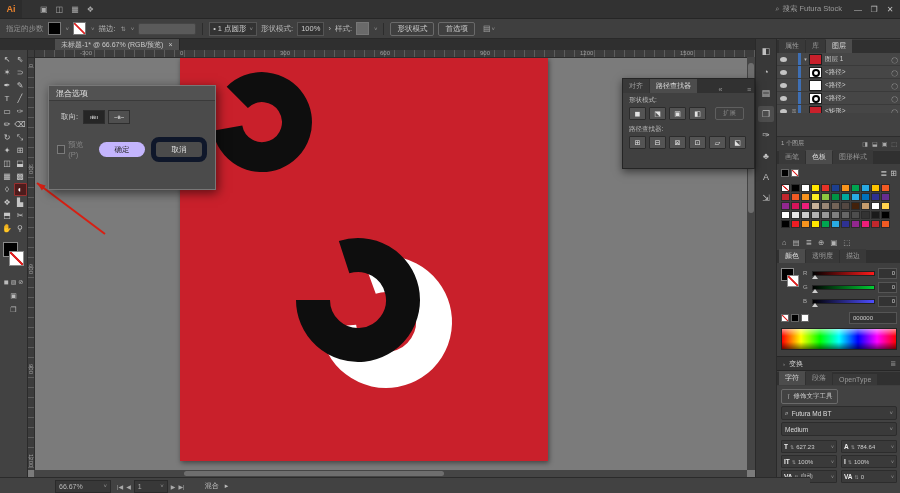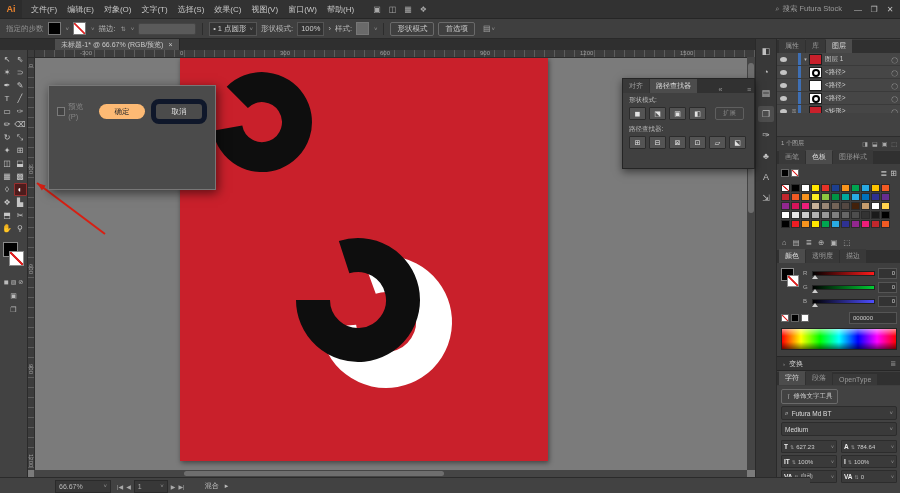--- a/index.html
+++ b/index.html
@@ -86,21 +86,21 @@
            align-items:center;justify-content:space-between;padding:0 3px;color:#ddd}
   .dinput{width:44px;height:13px;background:#3a3a3a;border:1px solid #606060;border-radius:2px;display:flex;
           align-items:center;padding:0 4px;color:#ddd}
   .obtn{height:12px;min-width:16px;padding:0 2px;display:flex;align-items:center;justify-content:center;
         border:1px solid #2e2e2e;background:#4f4f4f;color:#ddd;font-size:6px}
   .obtn.on{background:#262626}
   .dbottom{display:flex;align-items:center;margin:13px 8px 0 8px;gap:6px}
   .dcheck{display:flex;align-items:center;gap:3px;color:#858585}
   .cbox{width:7px;height:7px;border:1px solid #7a7a7a;background:#424242}
   .pill{height:15px;border-radius:8px;display:flex;align-items:center;justify-content:center;font-size:7.5px}
-  .pill.ok{width:50px;background:#fdba74;color:#2b2b2b;margin-left:auto}
+  .pill.ok{width:50px;background:#c4b5fd;color:#2b2b2b;margin-left:auto}
   .pill.cancel{width:50px;border:5px solid #0f172a;color:#e2e2e2}
 
   
   .dockstrip{position:absolute;left:755px;top:38px;width:20px;bottom:0;background:#383838;border-left:1px solid #2a2a2a;z-index:10}
   .dock-ic{width:16px;height:16px;margin:5px auto 4px auto;color:#c0c0c0;font-size:9px;display:flex;align-items:center;justify-content:center;border-radius:2px}
   .dock-ic:nth-child(4){background:#4d4d4d}
   .dockcol{position:absolute;left:776px;top:38px;width:124px;bottom:0;background:#3e3e3e;border-left:1px solid #2a2a2a;z-index:10;font-size:7px;color:#c2c2c2}
   .ptabs{position:absolute;left:0;right:0;height:13px;background:#303030;display:flex;align-items:flex-end;gap:1px;padding-left:2px}
   .sect{position:absolute;left:0;right:0}
 
@@ -169,31 +169,20 @@
   .abbox{width:26px;height:11px;background:#383838;border:1px solid #2a2a2a;display:flex;align-items:center;justify-content:space-between;padding:0 3px;font-size:7px}
   .toolname{margin-left:14px;color:#c4c4c4}
 </style>
 </head>
 <body>
 
 <div class="app">
 
   <div class="menubar">
     <div class="ai-logo">Ai</div>
-    <div id="menu-items" style="display:flex">
-        <span class="menu-item">文件(F)</span>
-        <span class="menu-item">编辑(E)</span>
-        <span class="menu-item">对象(O)</span>
-        <span class="menu-item">文字(T)</span>
-        <span class="menu-item">选择(S)</span>
-        <span class="menu-item">效果(C)</span>
-        <span class="menu-item">视图(V)</span>
-        <span class="menu-item">窗口(W)</span>
-        <span class="menu-item">帮助(H)</span>
-      </div>
     <div id="mb-icons" style="display:flex;align-items:center;margin-left:10px">
         <span class="mb-ic">▣</span>
         <span class="mb-ic">◫</span>
         <span class="mb-ic">▦</span>
         <span class="mb-ic">❖</span>
       </div>
     <div class="mb-right">
       <div class="searchbox">
         <span>⌕</span>
         <span>搜索 Futura Stock</span>
@@ -347,20 +336,28 @@
           <div class="pfbtn">⊟</div>
           <div class="pfbtn">⊠</div>
           <div class="pfbtn">⊡</div>
           <div class="pfbtn">▱</div>
           <div class="pfbtn">⬕</div>
         </div>
     </div>
   </div>
 
   <div class="dialog">
+    <div class="dtitle">混合选项</div>
+    <div class="drow">
+      <span>取向:</span>
+      <span id="orient-btns" style="display:flex;gap:3px">
+          <span class="obtn on">ıŧŧıı</span>
+          <span class="obtn">~ŧŧ~</span>
+        </span>
+    </div>
     <div class="dbottom">
       <span class="dcheck">
         <span class="cbox"></span>
         <span>预览 (P)</span>
       </span>
       <span class="pill ok">确定</span>
       <span class="pill cancel">取消</span>
     </div>
   </div>
 

